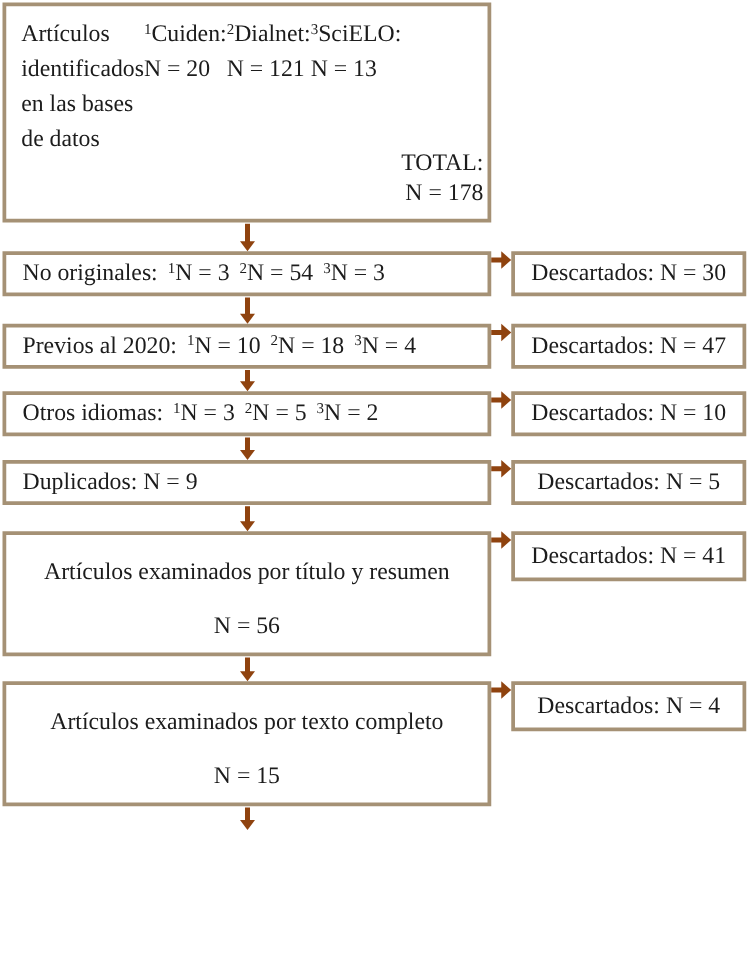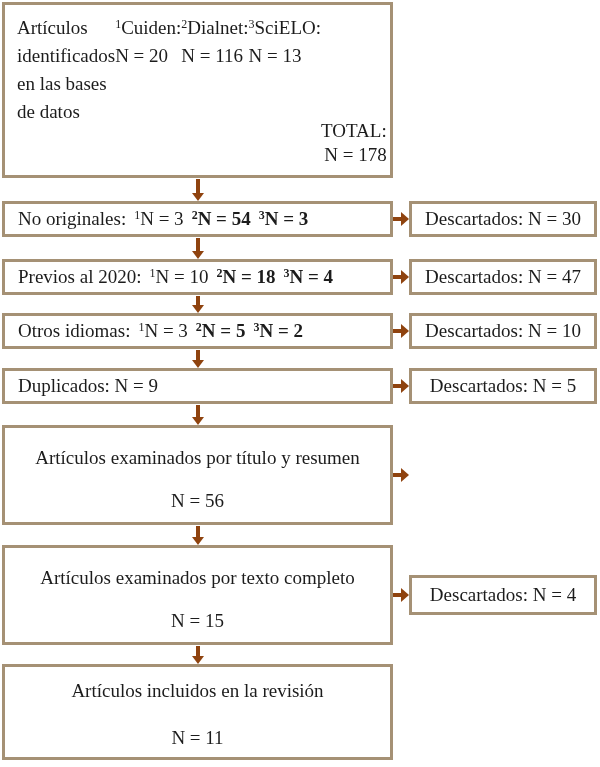--- a/index.html
+++ b/index.html
@@ -51,29 +51,29 @@
   .arrow-down::before{
     content:"";position:absolute;left:4px;top:1px;bottom:7px;width:4px;
     background:var(--arrow);
   }
   .arrow-down::after{
     content:"";position:absolute;left:0;bottom:0;width:0;height:0;
     border-left:6px solid transparent;border-right:6px solid transparent;
     border-top:8px solid var(--arrow);
   }
   
-  .flow-row{display:flex;align-items:center;}
+  .flow-row{display:flex;}
   .filter-box{
     width:391px;height:36px;
     display:flex;align-items:center;
     padding:0 10px 0 13px;
     white-space:nowrap;
   }
   .count{margin-left:8px;}
-  .count + .count{font-weight:bold;}
+  .count + .count{}
   .harrow{
     position:relative;
     flex:0 0 16px;width:16px;height:14px;
   }
   .harrow::before{
     content:"";position:absolute;left:0;right:6px;top:5px;height:4px;
     background:var(--arrow);
   }
   .harrow::after{
     content:"";position:absolute;right:0;top:0;width:0;height:0;
@@ -104,21 +104,21 @@
   .final-n{margin-top:19px;line-height:28px;text-align:center;}
 </style>
 </head>
 <body>
 
 <div class="diagram">
 
   <div class="box top-box">
     <div class="top-title">Artículos identificados en las bases de datos</div>
     <div class="source-line"><span class="sup">1</span><span>Cuiden: N = 20</span></div>
-    <div class="source-line"><span class="sup">2</span><span>Dialnet: N = 116</span></div>
+    <div class="source-line"><span class="sup">2</span><span>Dialnet: N = 121</span></div>
     <div class="source-line"><span class="sup">3</span><span>SciELO: N = 13</span></div>
     <div class="top-total">TOTAL: N = 178</div>
   </div>
 
   <div class="varrow h23">
       <span class="arrow-down"></span>
     </div>
 
   <div class="flow-row">
     <div class="box filter-box">
@@ -176,37 +176,34 @@
   <div class="varrow h21">
       <span class="arrow-down"></span>
     </div>
 
   <div class="flow-row">
     <div class="box stage-box">
       <div class="stage-title">Artículos examinados por título y resumen</div>
       <div class="stage-n">N = 56</div>
     </div>
     <div class="harrow"></div>
+    <div class="box side-box tall">Descartados: N = 41</div>
   </div>
 
   <div class="varrow h20">
       <span class="arrow-down"></span>
     </div>
 
   <div class="flow-row">
     <div class="box stage-box">
       <div class="stage-title">Artículos examinados por texto completo</div>
       <div class="stage-n">N = 15</div>
     </div>
     <div class="harrow"></div>
     <div class="box side-box tall">Descartados: N = 4</div>
   </div>
 
   <div class="varrow h19">
       <span class="arrow-down"></span>
     </div>
 
-  <div class="box final-box">
-    <div class="final-title">Artículos incluidos en la revisión</div>
-    <div class="final-n">N = 11</div>
-  </div>
 
 </div>
 
 </body></html>

